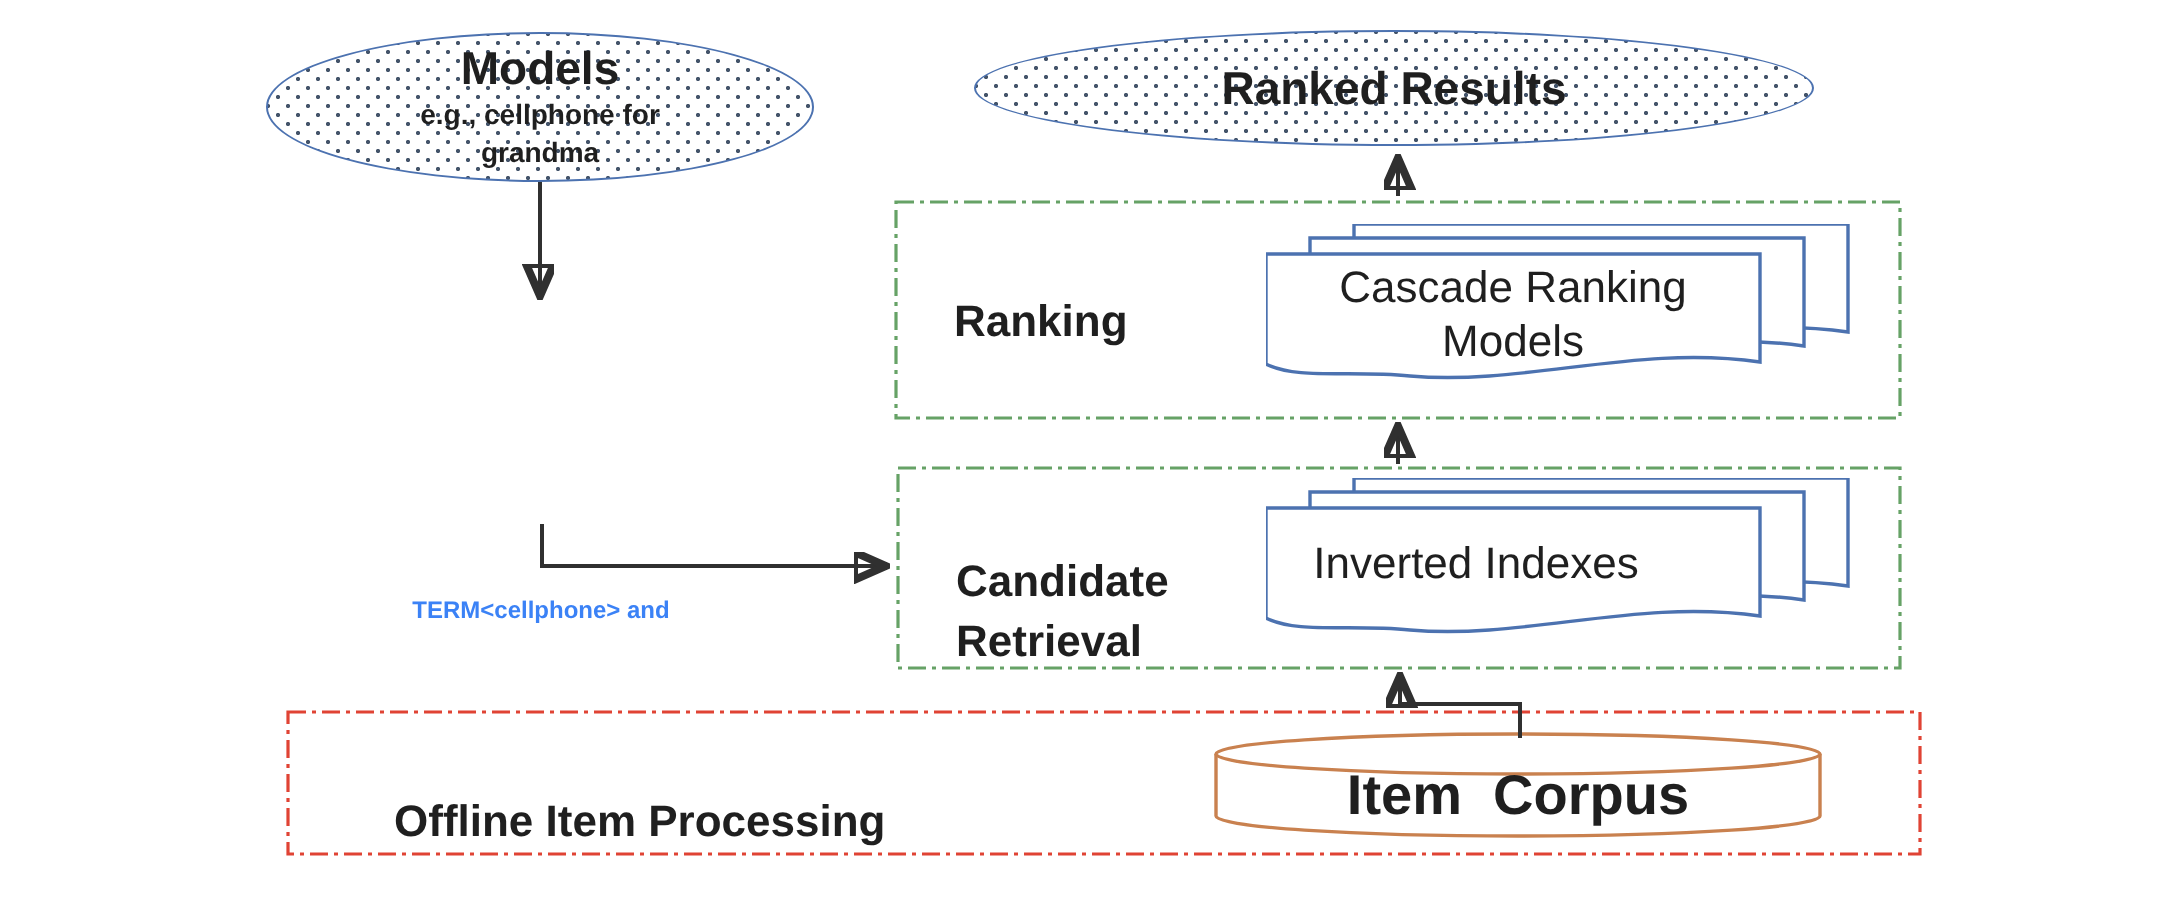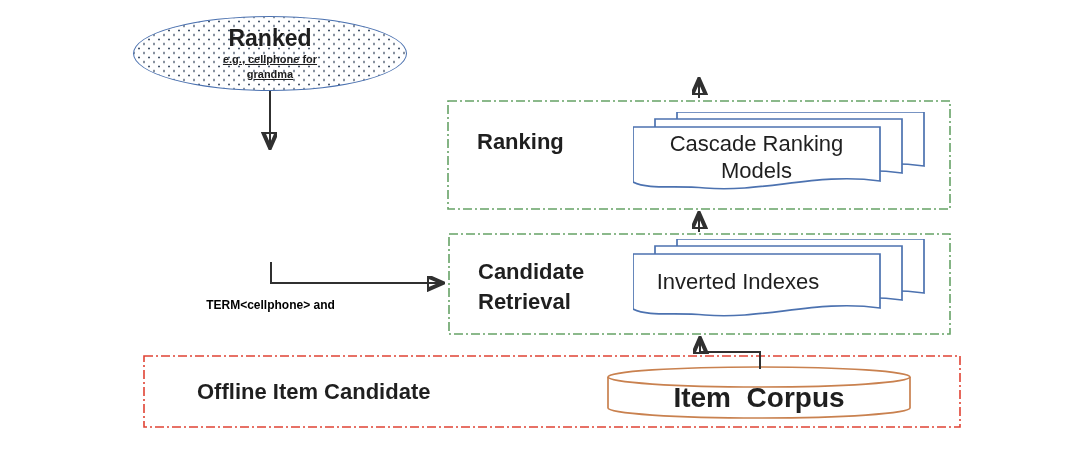--- a/index.html
+++ b/index.html
@@ -13,32 +13,32 @@
     background-image:
       radial-gradient(circle,var(--c-dot-blue,#44546A) 0.9px,transparent 1.2px),
       radial-gradient(circle,var(--c-dot-blue,#44546A) 0.9px,transparent 1.2px);
     background-size:10px 9px;background-position:0 0,5px 4.5px;background-color:#fff;
     display:flex;flex-direction:column;align-items:center;justify-content:center;
     text-align:center;box-sizing:border-box;
   }
   #query-ellipse{left:133px;top:16px;width:274px;height:75px;}
   #ranked-ellipse{left:487px;top:15px;width:420px;height:58px;}
   .ellipse-title{font-size:23px;font-weight:700;line-height:1.05;}
-  .ellipse-sub{font-size:11px;font-weight:600;width:128px;line-height:1.35;margin-top:2px;text-decoration:underline;}
+  .ellipse-sub{font-size:14px;font-weight:600;width:128px;line-height:1.35;margin-top:2px;}
   
   .panel{position:absolute;box-sizing:border-box;}
   .panel svg{position:absolute;left:0;top:0;display:block;}
   .panel rect{fill:none;stroke-width:1.6;stroke-dasharray:9 3 2 3;}
   .panel.green rect{stroke:var(--c-green,#66A266);}
   .panel.red rect{stroke:var(--c-red,#E04334);}
   #qp-panel{left:142px;top:153px;width:258px;height:109px;}
   #ranking-panel{left:447px;top:100px;width:504px;height:110px;}
   #candidate-panel{left:448px;top:233px;width:503px;height:102px;}
   #offline-panel{left:143px;top:355px;width:818px;height:73px;}
-  .panel-label{position:absolute;font-size:22px;font-weight:600;line-height:1.35;}
+  .panel-label{position:absolute;font-size:22px;font-weight:600;line-height:1.35;margin-top:19px;}
   #qp-label{left:0;top:18px;width:100%;text-align:center;}
   #ranking-label{left:30px;top:27px;}
   #candidate-label{left:30px;top:24px;width:150px;}
   #offline-label{left:54px;top:22px;font-weight:700;}
   
   .stack{position:absolute;}
   .stack path{fill:#fff;stroke:var(--c-blue,#4C72B0);stroke-width:1.7;}
   #ranking-stack{left:633px;top:112px;}
   #candidate-stack{left:633px;top:239px;}
   .stack-label{
@@ -51,57 +51,60 @@
   
   #corpus{position:absolute;left:606px;top:366px;}
   #corpus path,#corpus ellipse{fill:#fff;stroke:var(--c-orange,#C9814F);stroke-width:1.7;}
   #corpus-label{
     position:absolute;left:606px;top:382px;width:306px;text-align:center;
     font-size:28px;font-weight:600;white-space:pre;
   }
   
   #term-note{
     position:absolute;left:139px;top:297px;width:263px;text-align:center;
-    font-size:12px;font-weight:700;line-height:1.45;color:#000000;
+    font-size:12px;font-weight:700;line-height:1.45;color:#3b82f6;
   }
   
   #connectors{position:absolute;left:0;top:0;pointer-events:none;}
   #connectors path{fill:none;stroke:var(--c-arrow,#303030);stroke-width:2;}
 </style>
 </head>
 <body>
 
 <div id="canvas">
 
   <div class="ellipse" id="query-ellipse">
-    <div class="ellipse-title">Ranked</div>
+    <div class="ellipse-title">Models</div>
     <div class="ellipse-sub">e.g., cellphone for grandma</div>
   </div>
 
+  <div class="ellipse" id="ranked-ellipse">
+    <div class="ellipse-title">Ranked Results</div>
+  </div>
 
 
   <div class="panel green" id="ranking-panel">
     <svg width="504" height="110">
       <rect x="1" y="1" width="502" height="108"></rect>
     </svg>
     <div class="panel-label" id="ranking-label">Ranking</div>
   </div>
 
   <div class="panel green" id="candidate-panel">
     <svg width="503" height="102">
       <rect x="1" y="1" width="501" height="100"></rect>
     </svg>
     <div class="panel-label" id="candidate-label">Candidate Retrieval</div>
   </div>
 
   <div class="panel red" id="offline-panel">
     <svg width="818" height="73">
       <rect x="1" y="1" width="816" height="71"></rect>
     </svg>
-    <div class="panel-label" id="offline-label">Offline Item Candidate</div>
+    <div class="panel-label" id="offline-label">Offline Item Processing</div>
   </div>
 
   <svg class="stack" id="ranking-stack" width="292" height="86">
     <path transform="translate(44,0)" d="M0 0 H247 V54 C185 45,130 66,72 61 C42 58,16 63,0 55 Z"></path>
     <path transform="translate(22,7)" d="M0 0 H247 V54 C185 45,130 66,72 61 C42 58,16 63,0 55 Z"></path>
     <path transform="translate(0,15)" d="M0 0 H247 V54 C185 45,130 66,72 61 C42 58,16 63,0 55 Z"></path>
   </svg>
   <div class="stack-label" id="cascade-label">
     <span>Cascade Ranking Models</span>
   </div>

